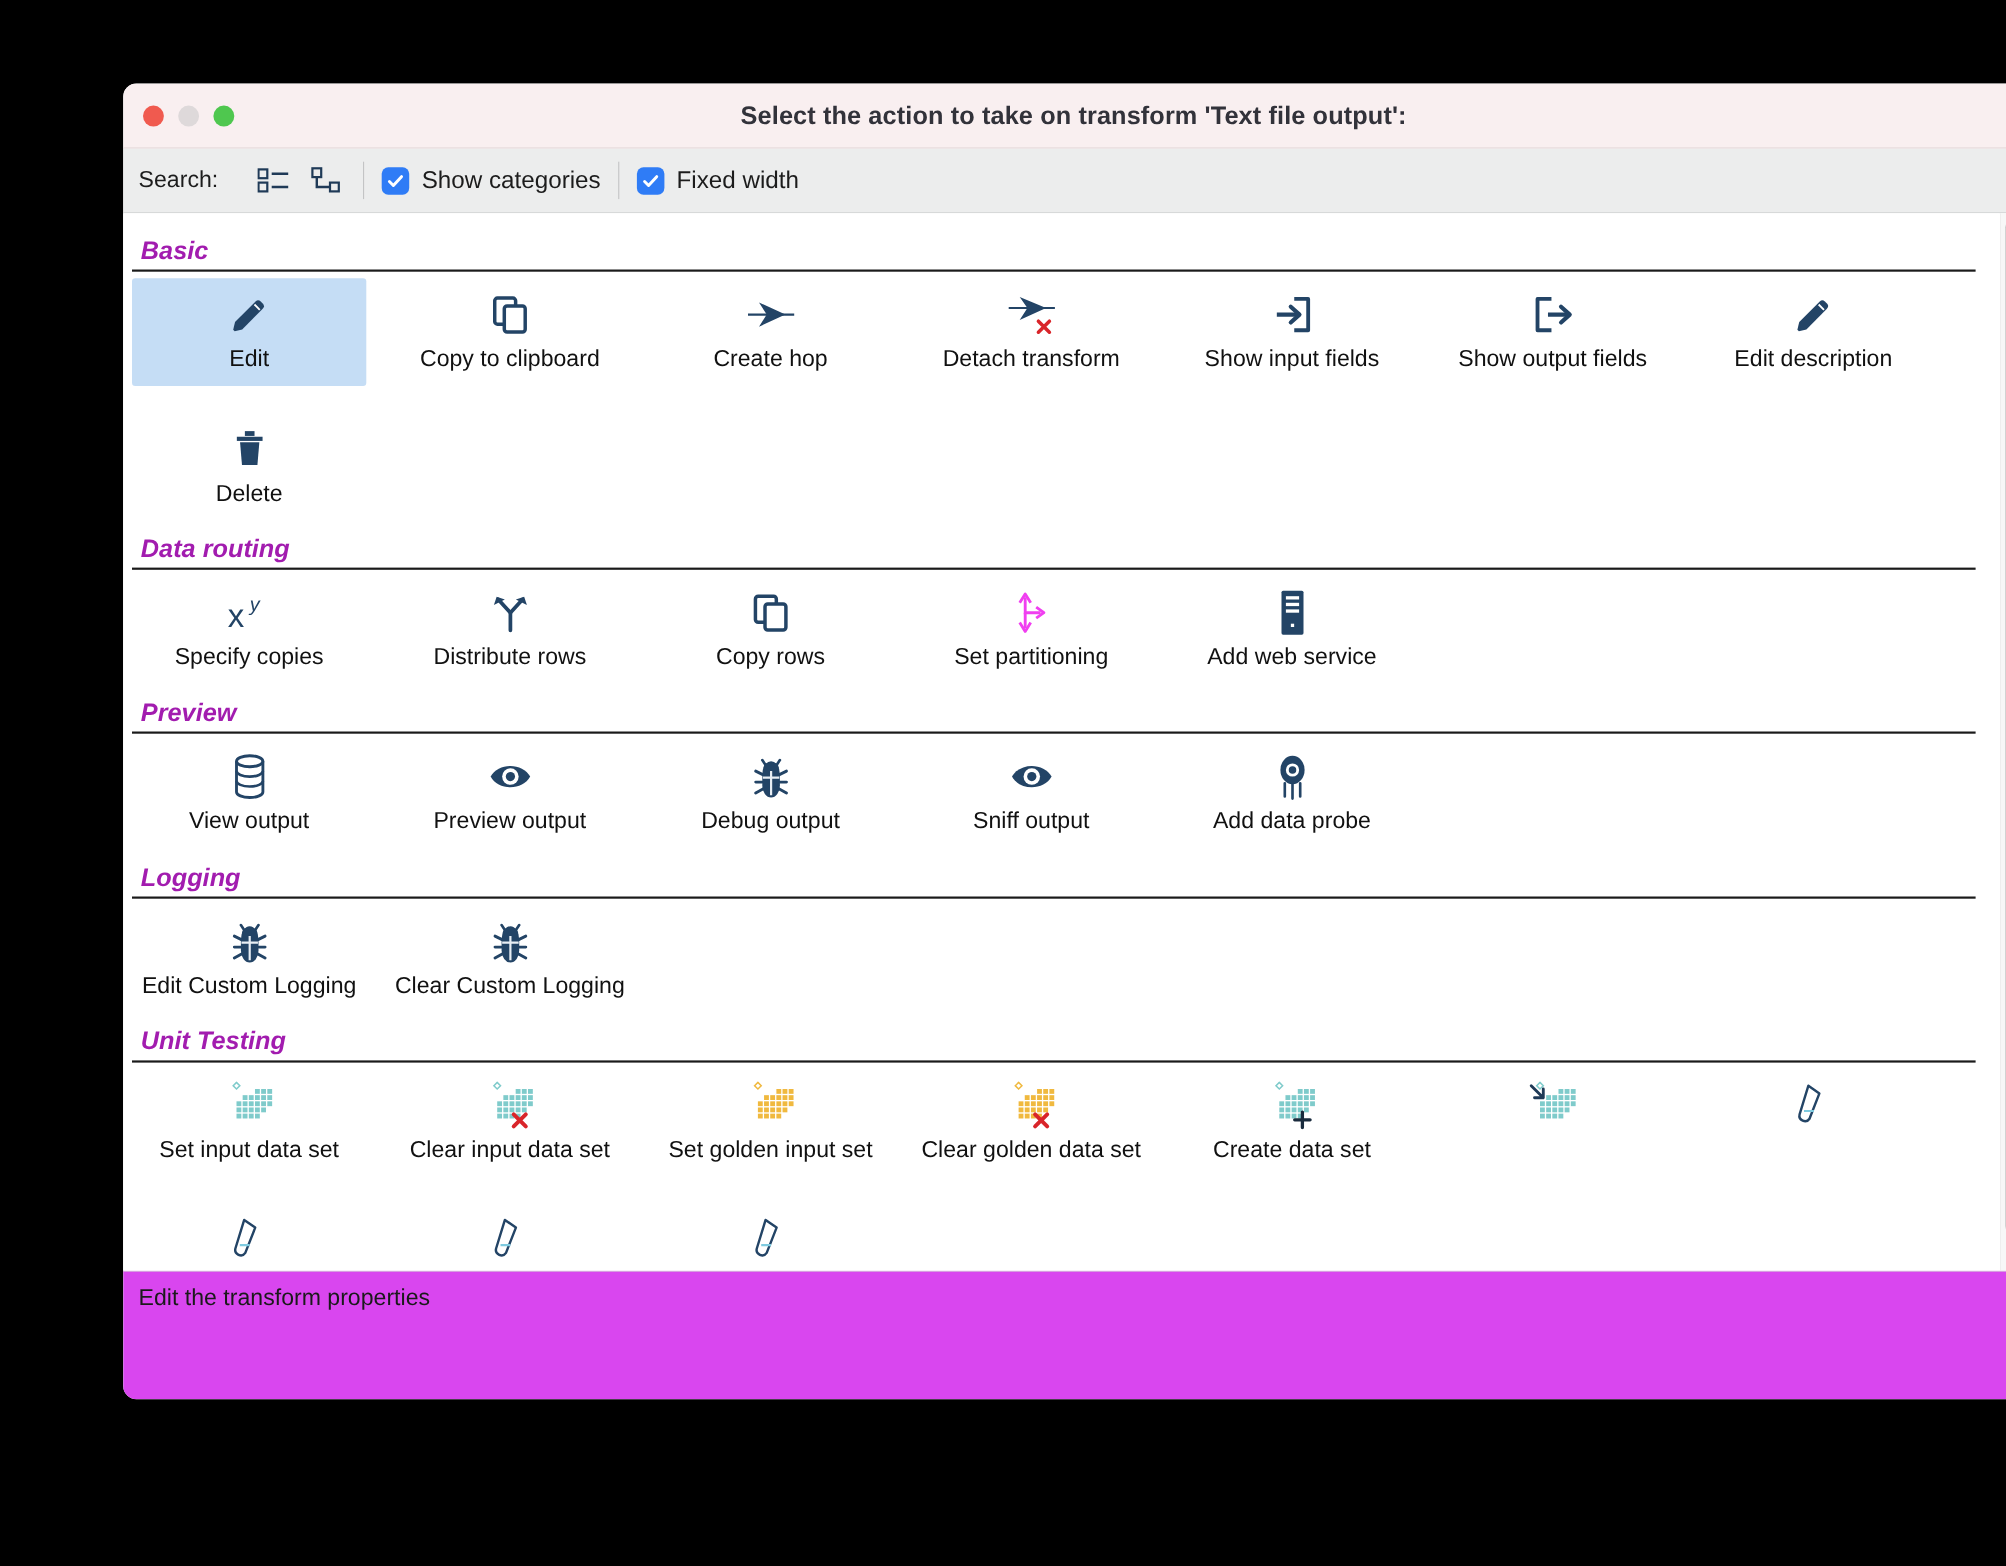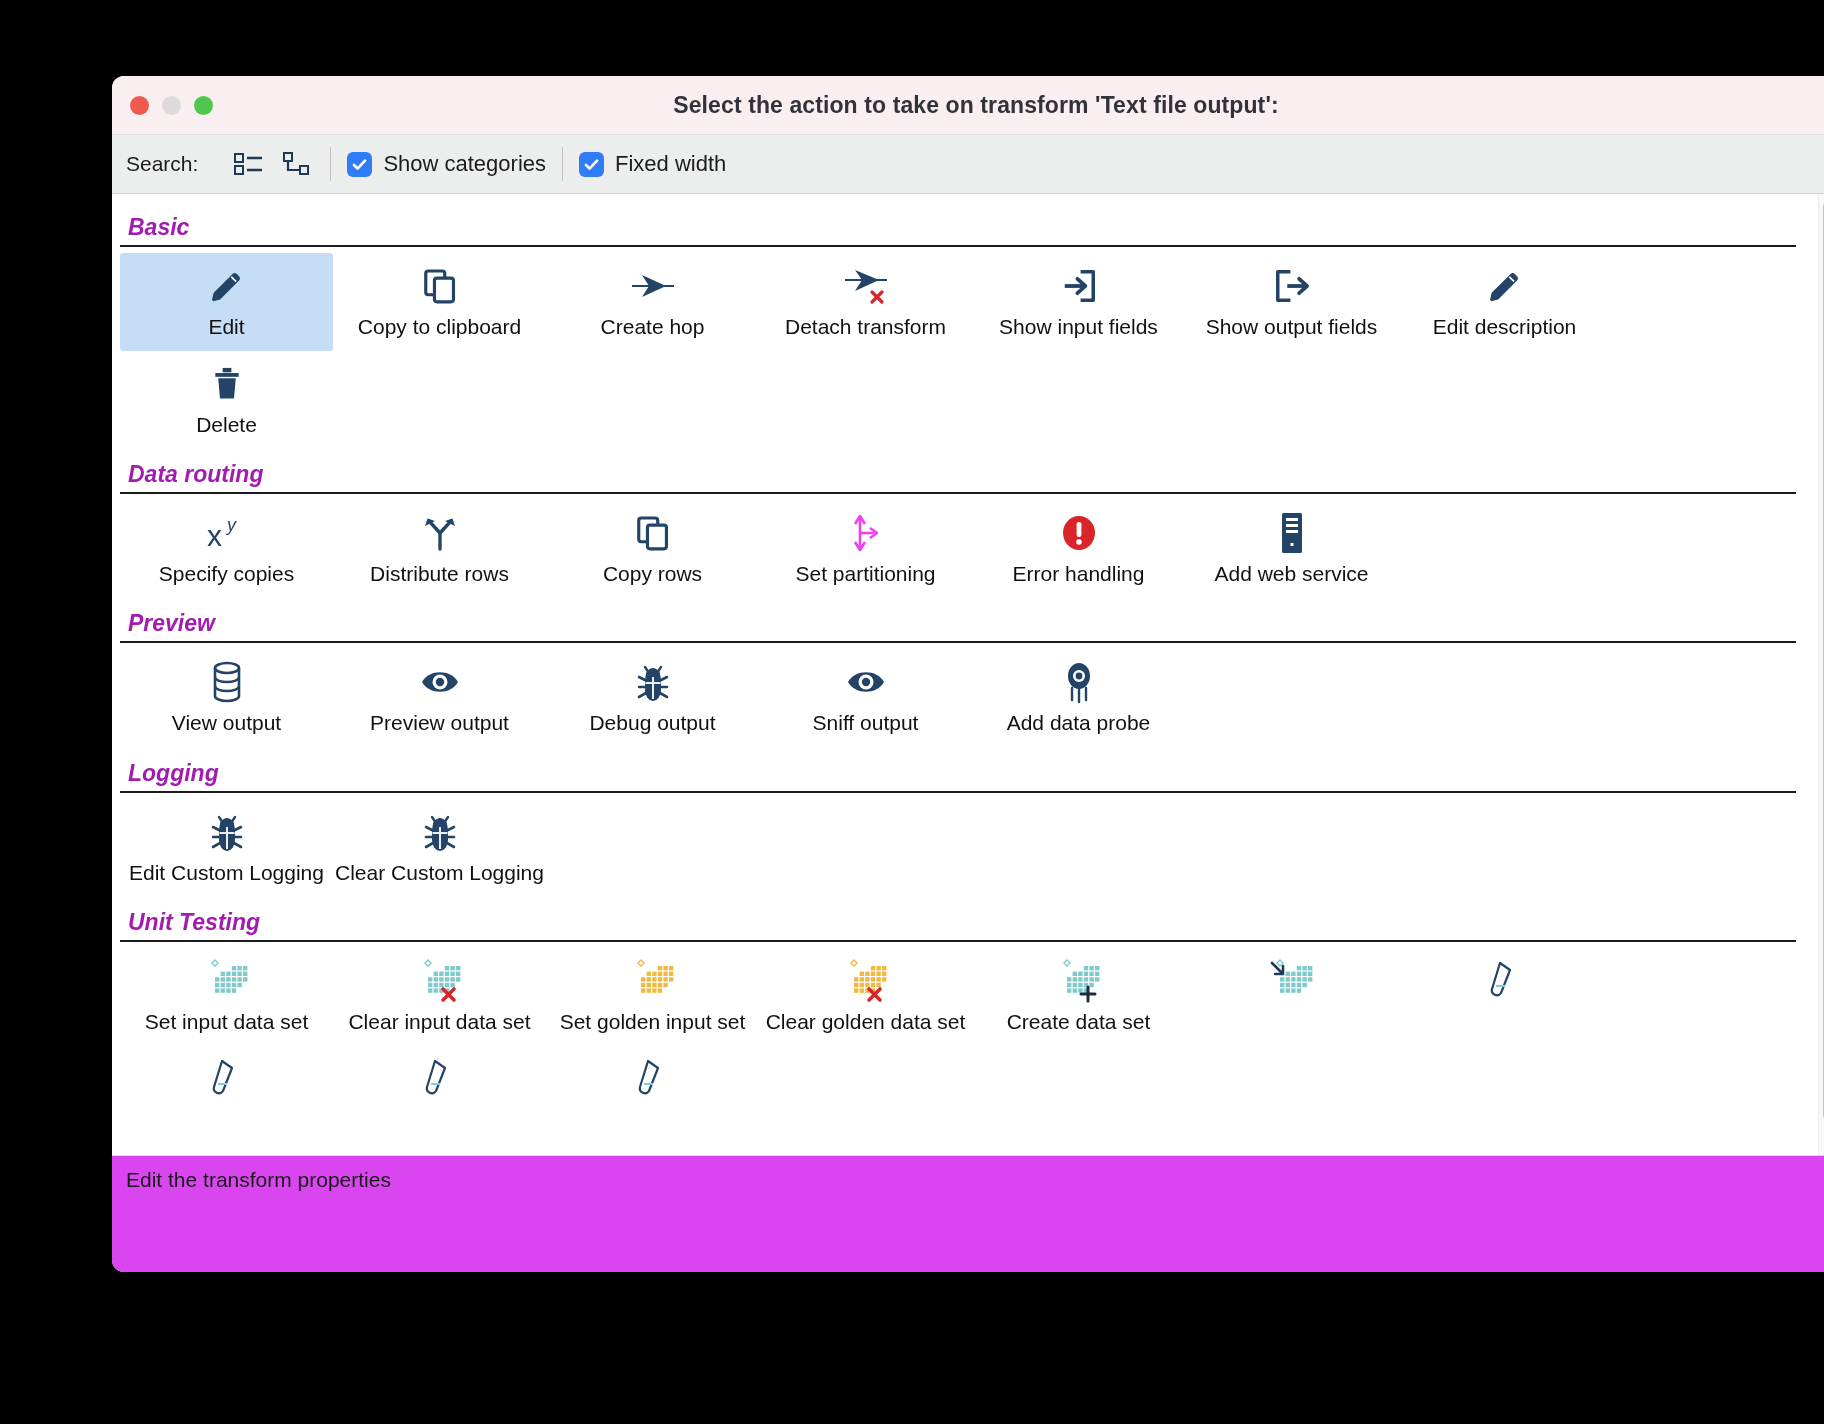--- a/index.html
+++ b/index.html
@@ -62,21 +62,21 @@
   .list{
     flex:1;overflow:hidden;padding:0 0 0 0;background:#fff;position:relative;
   }
   .inner{padding:8px 22px 0 8px;}
   .cat{margin:0 0 0 0;}
   .cat-title{
     font-size:23px;font-style:italic;font-weight:bold;color:#a21caf;
     padding:12px 0 4px 8px;
   }
   .cat-rule{height:2px;background:#1a1a1a;margin:0 0 6px 0;}
-  .grid{display:flex;flex-wrap:wrap;}
+  .grid{display:flex;flex-wrap:wrap;gap:24px;}
   .item{
     width:213px;box-sizing:border-box;
     display:flex;flex-direction:column;align-items:center;
     padding:10px 4px 12px 4px;cursor:pointer;border-radius:3px;
   }
   .item.selected{background:#c5ddf5;}
   .ico{height:46px;display:flex;align-items:center;justify-content:center;margin-bottom:6px;}
   .lbl{
     font-size:21px;color:#111;text-align:center;line-height:1.15;
     white-space:nowrap;
@@ -277,30 +277,20 @@
                 <span class="ico">
                   <svg width="40" height="42" viewBox="0 0 40 42">
                     <path d="M14 7 L14 21 L28 21" fill="none" stroke="#f03ff0" stroke-width="2.6"></path>
                     <path d="M14 35 L14 21" fill="none" stroke="#f03ff0" stroke-width="2.6"></path>
                     <path d="M9 12 L14 4 L19 12" fill="none" stroke="#f03ff0" stroke-width="2.6" stroke-linejoin="round"></path>
                     <path d="M9 30 L14 38 L19 30" fill="none" stroke="#f03ff0" stroke-width="2.6" stroke-linejoin="round"></path>
                     <path d="M24 16 L31 21 L24 26" fill="none" stroke="#f03ff0" stroke-width="2.6" stroke-linejoin="round"></path>
                   </svg>
                 </span>
                 <span class="lbl">Set partitioning</span>
-              </div>
-              <div class="item">
-                <span class="ico">
-                  <svg width="40" height="40" viewBox="0 0 40 40">
-                    <ellipse cx="20" cy="20" rx="16" ry="17" fill="#d9252a"></ellipse>
-                    <rect x="17.6" y="9" width="4.8" height="15" rx="2.2" fill="#fff"></rect>
-                    <circle cx="20" cy="29" r="2.8" fill="#fff"></circle>
-                  </svg>
-                </span>
-                <span class="lbl">Error handling</span>
               </div>
               <div class="item">
                 <span class="ico">
                   <svg width="30" height="42" viewBox="0 0 30 42">
                     <rect x="5" y="1" width="20" height="40" rx="1.5" fill="#234466"></rect>
                     <rect x="9" y="6" width="12" height="3" fill="#fff"></rect>
                     <rect x="9" y="12" width="12" height="3" fill="#fff"></rect>
                     <rect x="9" y="18" width="12" height="3" fill="#fff"></rect>
                     <rect x="13.5" y="31" width="3" height="3" fill="#fff"></rect>
                   </svg>

